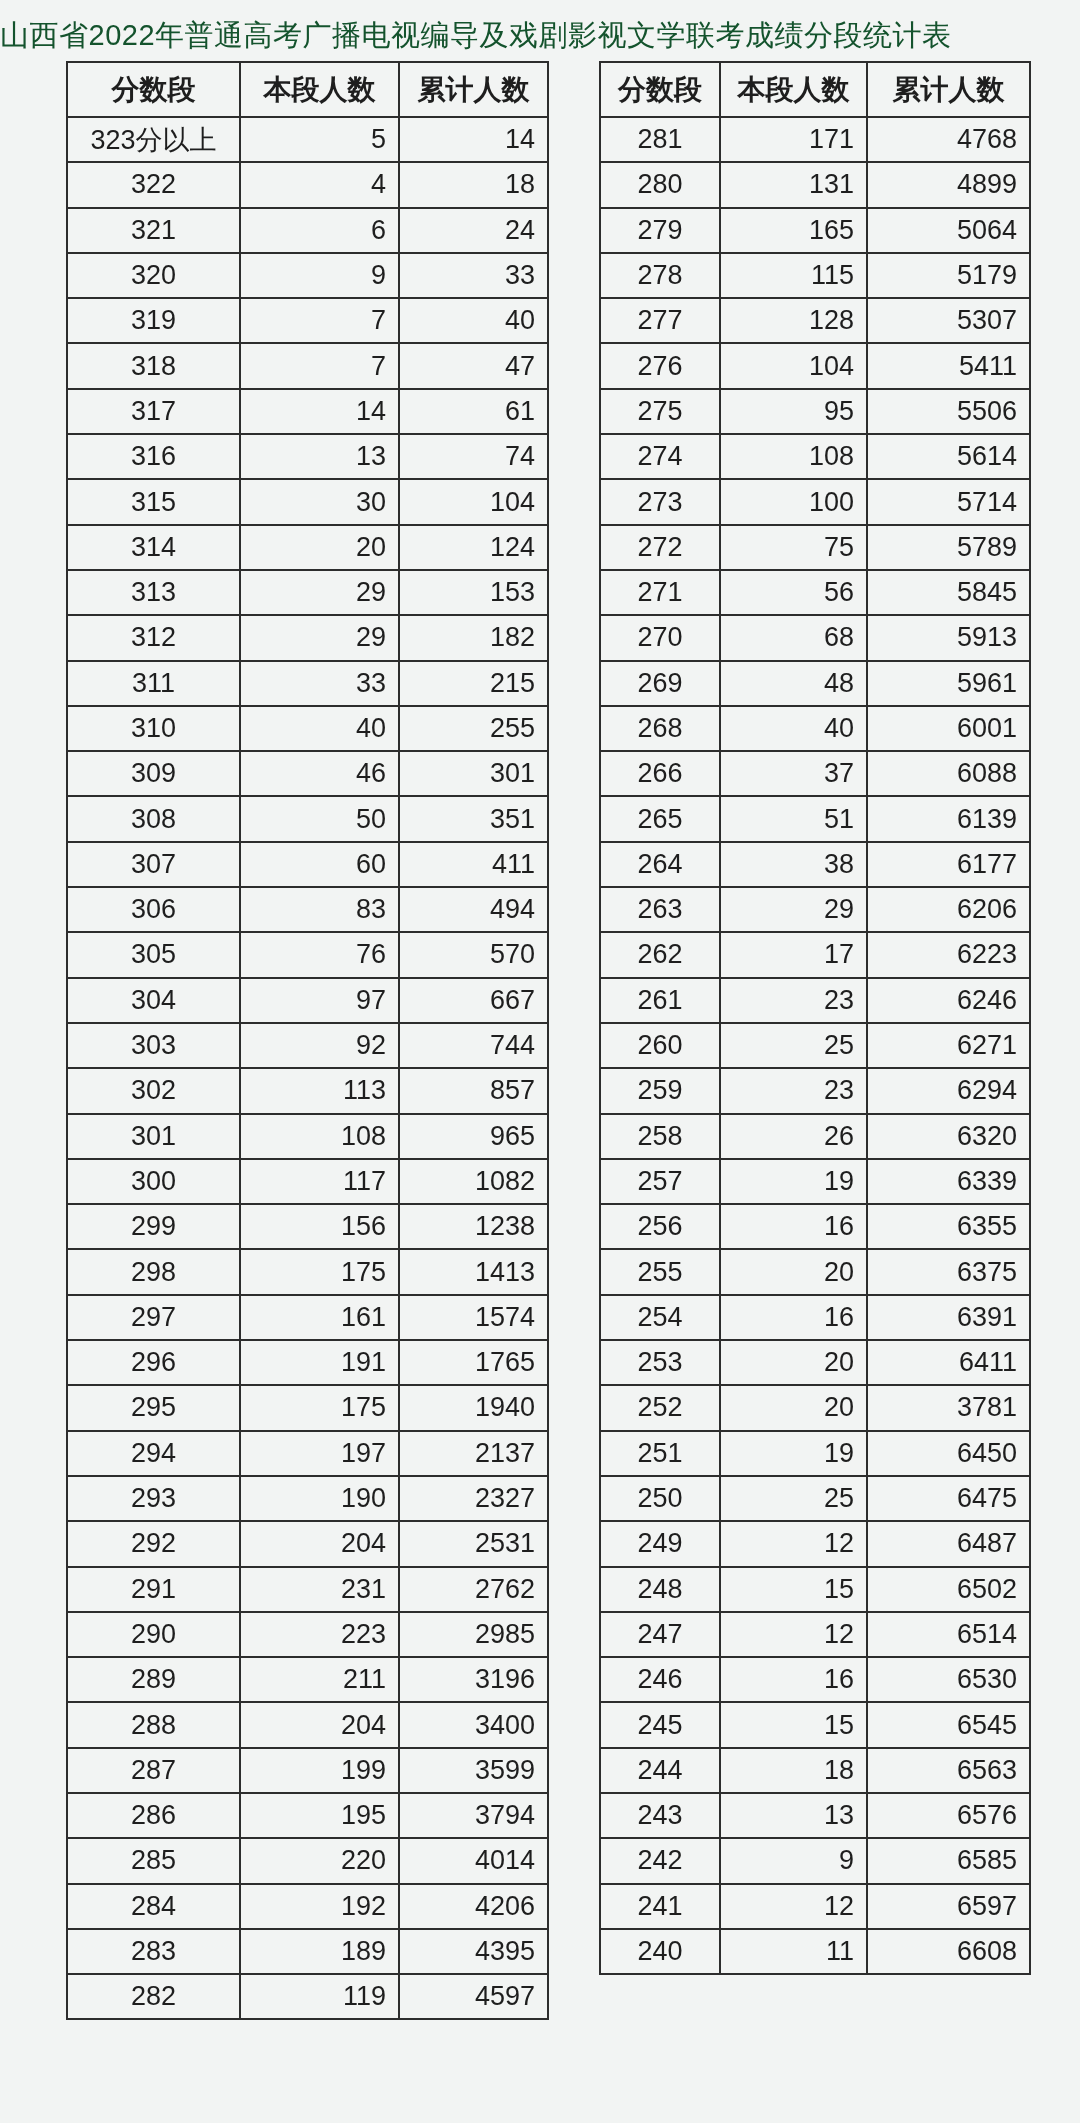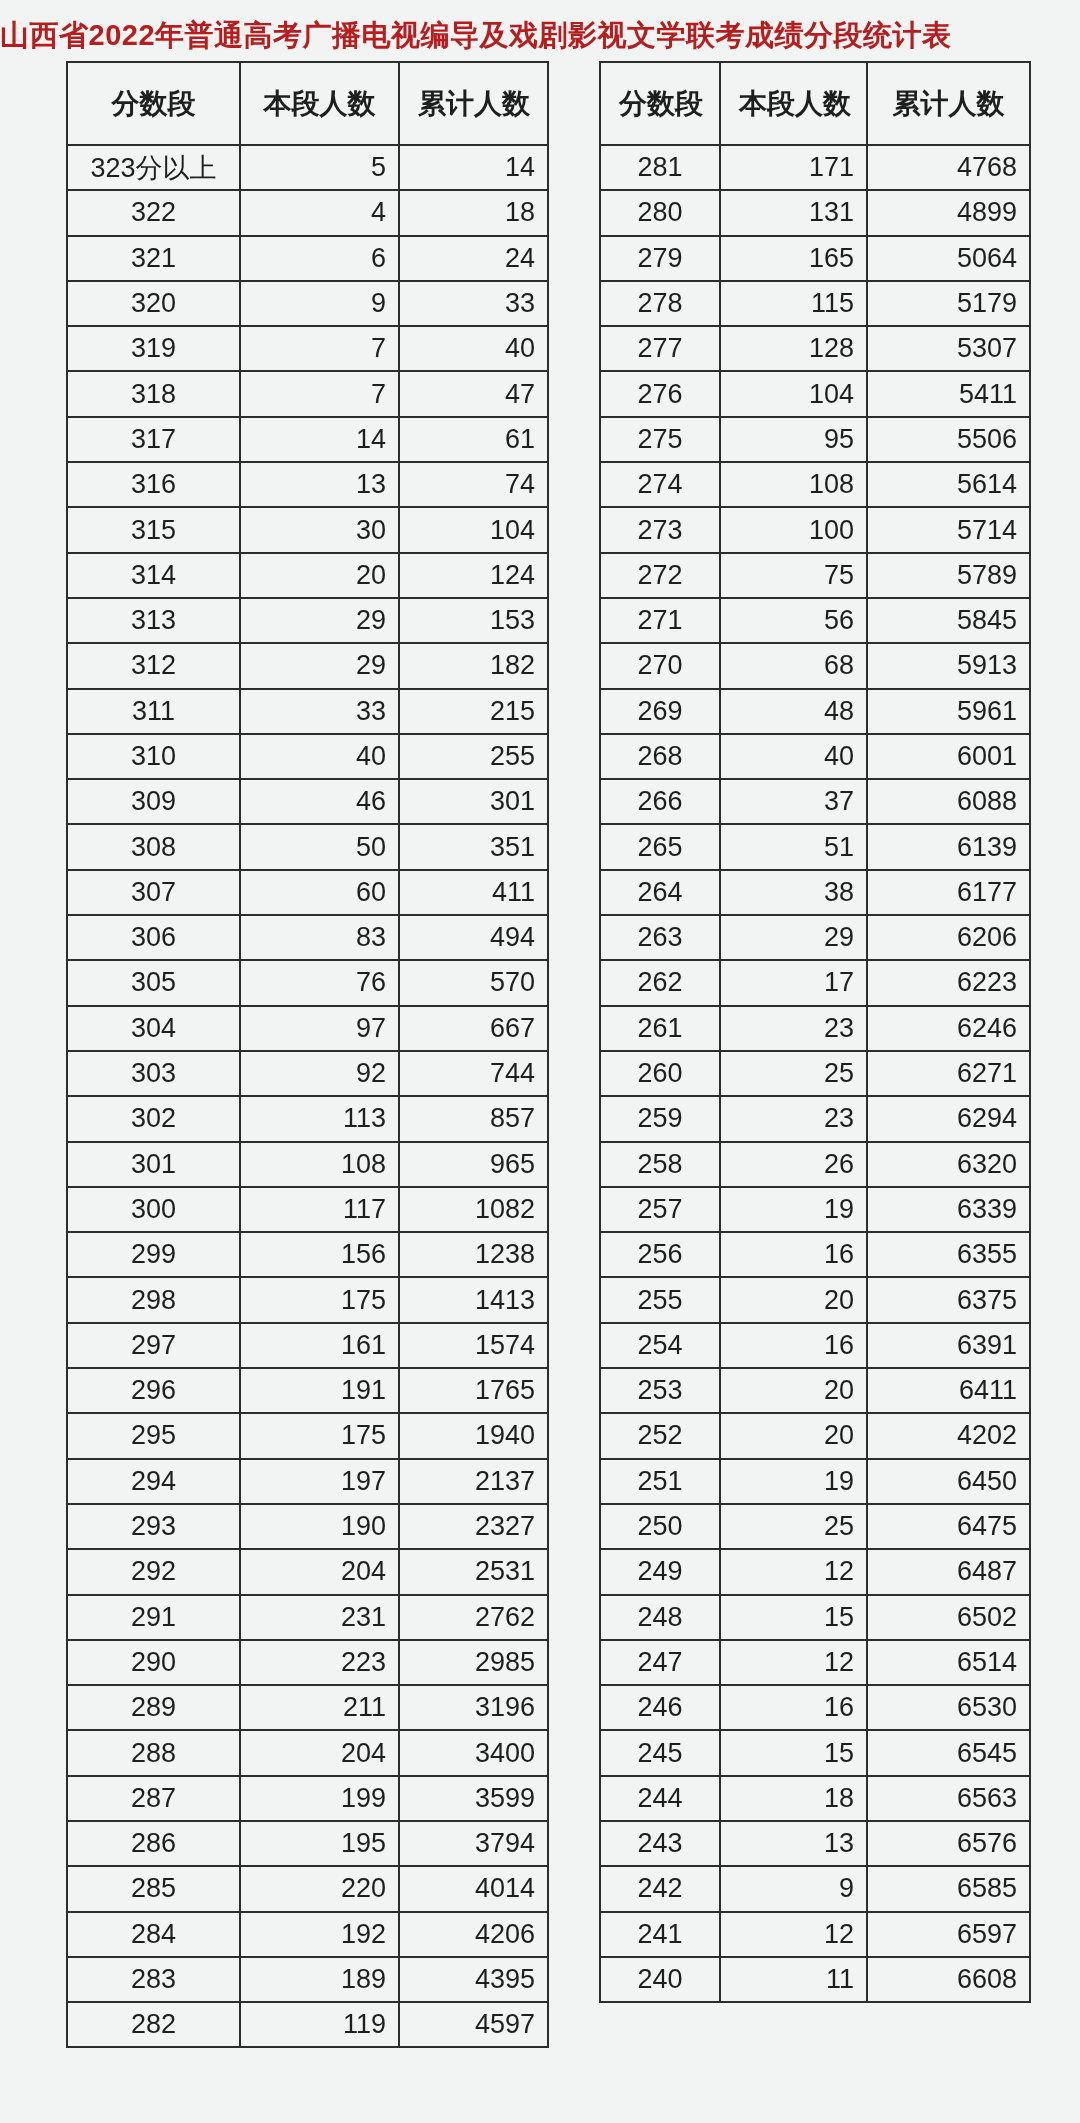--- a/index.html
+++ b/index.html
@@ -9,36 +9,36 @@
   }
   html,body{margin:0;padding:0;}
   body{
     width:1080px;height:2123px;position:relative;overflow:hidden;
     background:var(--background);
     color:var(--text);
     font-family:"Liberation Sans","DejaVu Sans",sans-serif;
   }
   .title{
     position:absolute;top:16px;left:0;width:860px;
-    text-align:center;font-size:29px;font-weight:bold;color:#b91c1c;
+    text-align:center;font-size:29px;font-weight:normal;color:#14532d;
     letter-spacing:.5px;white-space:nowrap;
   }
   table.tbl{
     position:absolute;top:61px;
     border-collapse:collapse;table-layout:fixed;
     background:var(--background);
   }
   table.tbl.left{left:66px;width:481px;}
   table.tbl.right{left:599px;width:430px;}
   .tbl th,.tbl td{
     border:2px solid var(--border);
     overflow:hidden;white-space:nowrap;
   }
   .tbl th{
-    height:45px;font-size:28px;font-weight:600;text-align:center;padding:18px;
+    height:45px;font-size:28px;font-weight:600;text-align:center;padding:4px;
   }
   .tbl td{
     height:43.3px;font-size:27px;padding:0;
   }
   .tbl td.c0{text-align:center;}
   .tbl td.c1,.tbl td.c2{text-align:right;padding-right:12px;}
   .tbl.left col.c0{width:173px;}
   .tbl.left col.c1{width:159px;}
   .tbl.left col.c2{width:149px;}
   .tbl.right col.c0{width:120px;}
@@ -427,21 +427,21 @@
         <td class="c2">6391</td>
       </tr>
       <tr>
         <td class="c0">253</td>
         <td class="c1">20</td>
         <td class="c2">6411</td>
       </tr>
       <tr>
         <td class="c0">252</td>
         <td class="c1">20</td>
-        <td class="c2">4202</td>
+        <td class="c2">3781</td>
       </tr>
       <tr>
         <td class="c0">251</td>
         <td class="c1">19</td>
         <td class="c2">6450</td>
       </tr>
       <tr>
         <td class="c0">250</td>
         <td class="c1">25</td>
         <td class="c2">6475</td>

